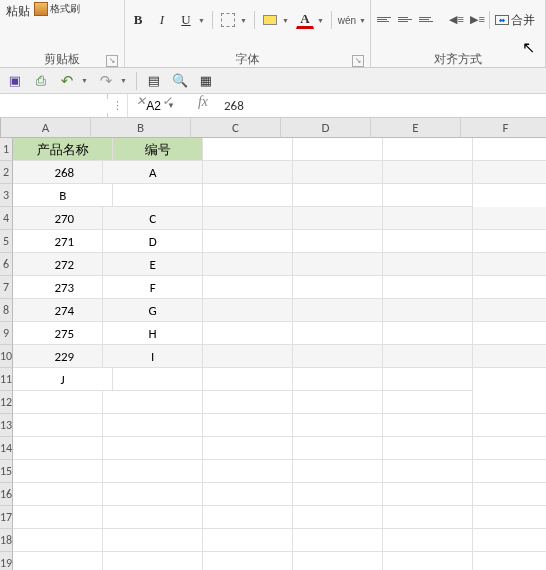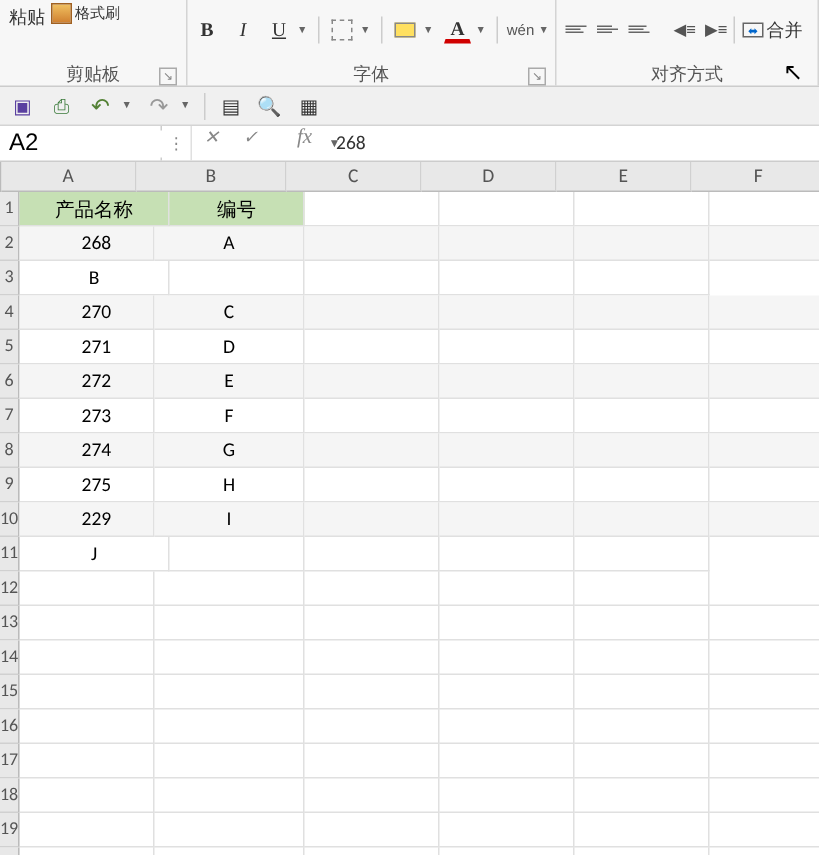--- a/index.html
+++ b/index.html
@@ -1,18 +1,18 @@
 <!DOCTYPE html>
 <html><head>
 <meta charset="utf-8">
 <style>
   * { box-sizing: border-box; margin: 0; padding: 0; font-family: "Microsoft YaHei", Arial, sans-serif; }
   body { background: #fff; width: 546px; height: 570px; overflow: hidden; font-size: 12px; color: #333; }
   
-  .ribbon { border-bottom: 1px solid #ccc; height: 58px; display: flex; background: #f7f7f7; }
+  .ribbon { border-bottom: 1px solid #ccc; height: 68px; display: flex; background: #f7f7f7; }
   .ribbon-group { border-right: 1px solid #d4d4d4; display: flex; flex-direction: column; justify-content: space-between; padding: 2px 4px 0; position: relative; }
   .group-content { display: flex; align-items: center; gap: 6px; height: 36px; }
   .group-label { text-align: center; font-size: 12px; color: #555; height: 16px; position: relative; }
   .group-label .dialog-launcher { position: absolute; right: 2px; bottom: 0; width: 12px; height: 12px; border: 1px solid #aaa; font-size: 8px; line-height: 9px; text-align: center; color: #888; }
   
   .g-clipboard { width: 125px; }
   .g-font { width: 246px; }
   .g-align { flex: 1; }
   
   .paste-area { display: flex; gap: 2px; align-items: flex-start; }
@@ -43,21 +43,21 @@
   .qat { height: 26px; background: #f0f0f0; border-bottom: 1px solid #d4d4d4; display: flex; align-items: center; padding: 0 6px; gap: 8px; }
   .qat-icon { width: 18px; height: 18px; display: inline-flex; align-items: center; justify-content: center; font-size: 13px; }
   .save-icon { color: #5a3fa0; }
   .print-icon { color: #3a7a3a; }
   .undo { color: #538135; font-size: 15px; }
   .redo { color: #999; font-size: 15px; }
   .qat-sep { width: 1px; height: 18px; background: #ccc; }
   
   .formula-bar { height: 24px; display: flex; align-items: stretch; border-bottom: 1px solid #ccc; }
   .name-box { width: 108px; border-right: 1px solid #ccc; display: flex; align-items: center; }
-  .name-input { flex: 1; padding: 0 6px; font-size: 16px; background: #fff; border: none; outline: none; }
+  .name-input { flex: 1; padding: 0 6px; font-size: 12px; background: #fff; border: none; outline: none; text-align: right; }
   .name-dd { width: 16px; text-align: center; font-size: 8px; color: #666; }
   .fb-btns { width: 20px; display: flex; align-items: center; justify-content: center; font-size: 11px; color: #888; border-right: 1px solid #e0e0e0; }
   .fb-btn { width: 26px; text-align: center; font-style: italic; color: #888; }
   .fb-btn.fx { font-family: "Times New Roman", serif; font-style: italic; font-size: 14px; margin-left: 10px; }
   .formula-input { flex: 1; padding: 0 8px; font-size: 13px; display: flex; align-items: center; font-family: Calibri, Arial; }
   
   .sheet-area { display: flex; }
   .corner { width: 36px; height: 20px; background: #e8e8e8; border-right: 1px solid #bbb; border-bottom: 1px solid #bbb; }
   .col-headers { display: flex; height: 20px; }
   .col-h { width: 90px; background: #e8e8e8; border-right: 1px solid #d0d0d0; border-bottom: 1px solid #bbb; text-align: center; font-size: 13px; color: #555; line-height: 20px; font-family: Calibri, Arial; }

